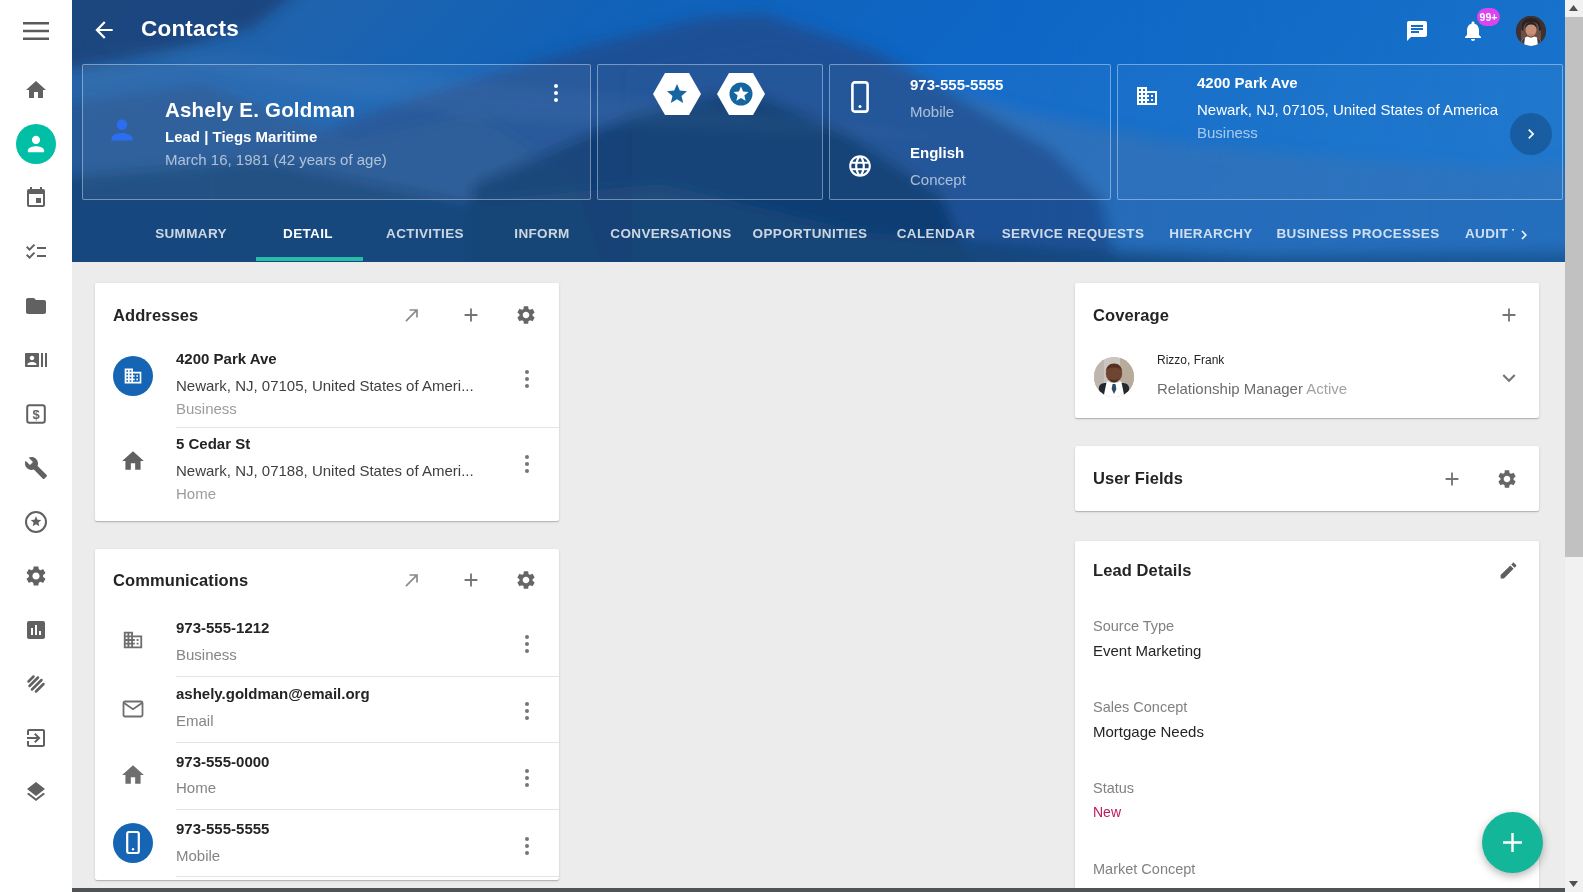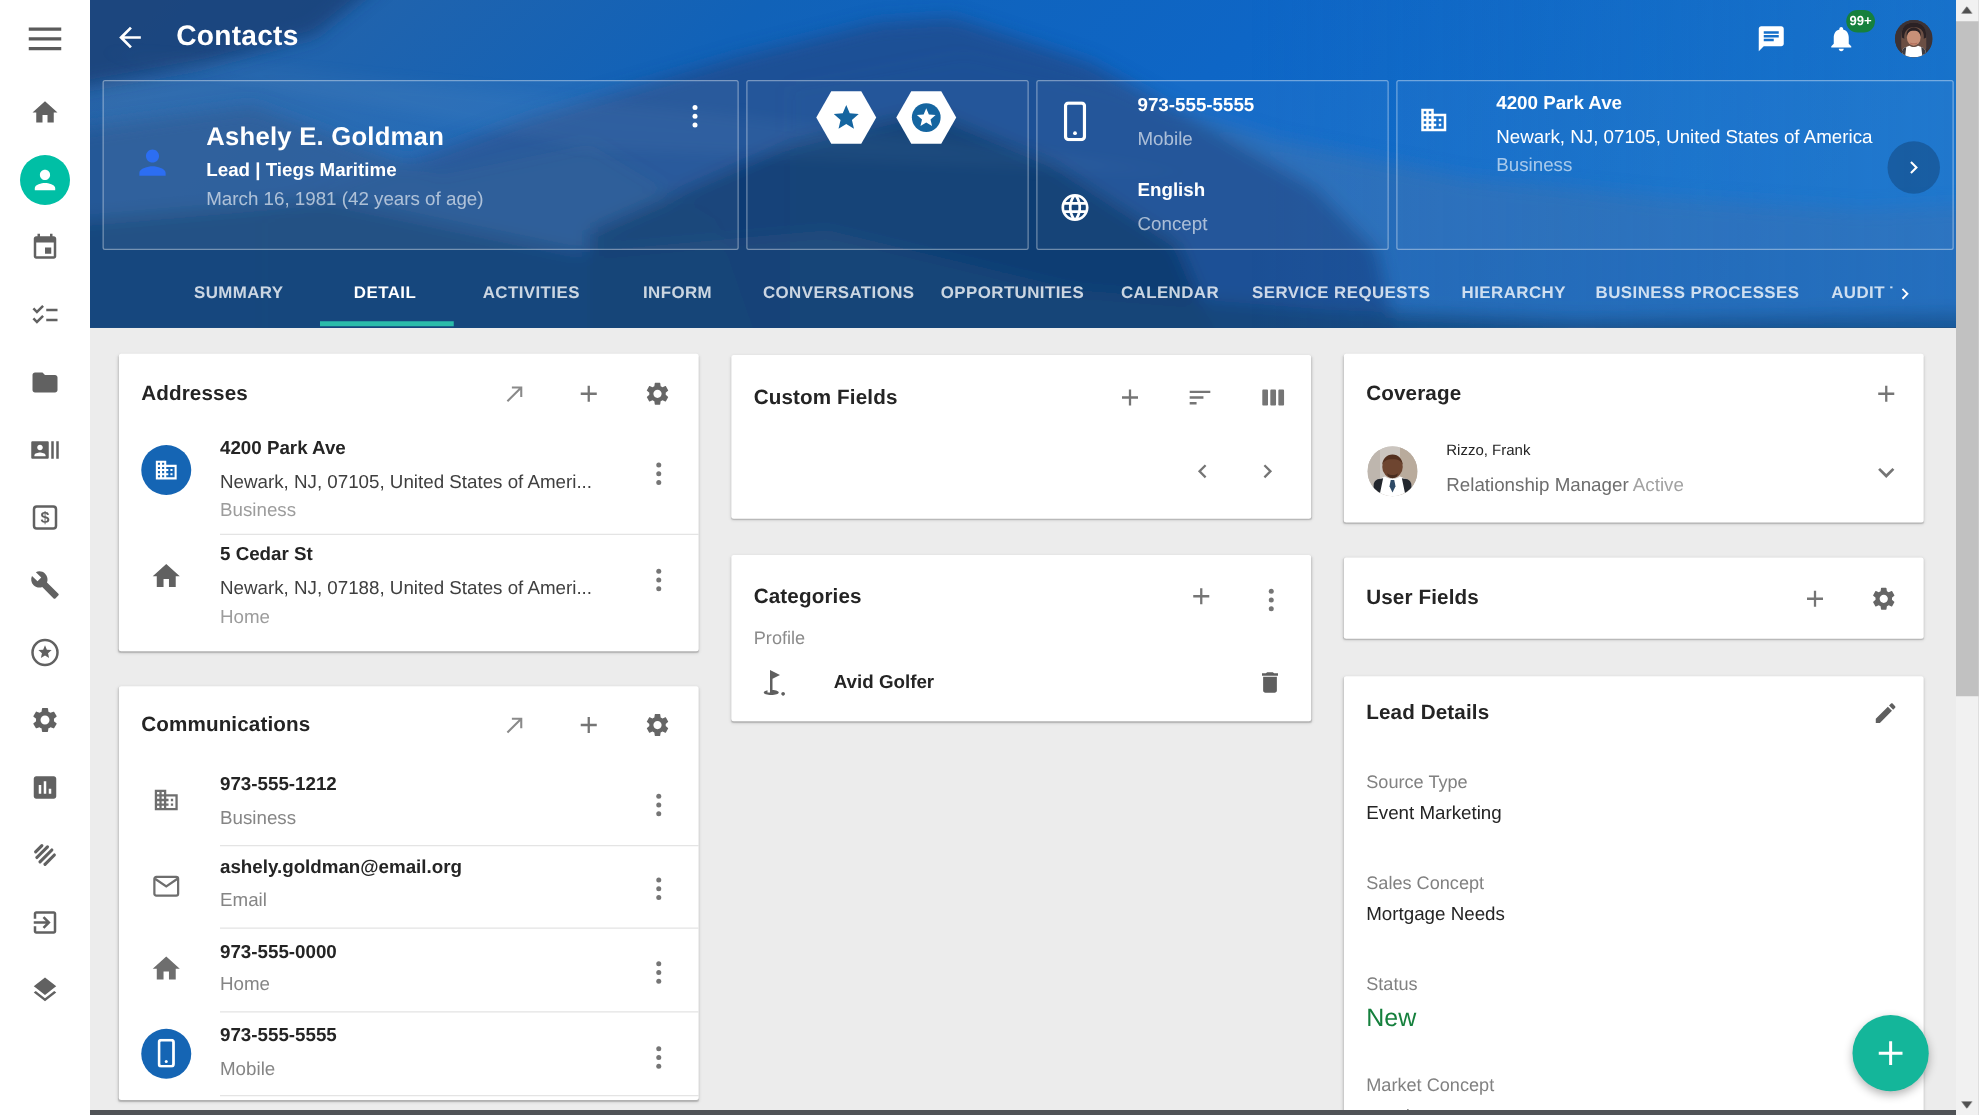--- a/index.html
+++ b/index.html
@@ -48,21 +48,21 @@
   <svg class="abs" style="left:19px;top:17px" width="26" height="26" viewBox="0 0 24 24">
       <path fill="#fff" d="M20 11H7.83l5.59-5.59L12 4l-8 8 8 8 1.41-1.41L7.83 13H20v-2z"></path>
     </svg>
   <div class="abs" style="left:69px;top:16px;font-size:22.5px;font-weight:700;color:#fff;letter-spacing:.2px">Contacts</div>
   <svg class="abs" style="left:1333px;top:19px" width="24" height="24" viewBox="0 0 24 24">
       <path fill="#fff" d="M20 2H4c-1.1 0-1.99.9-1.99 2L2 22l4-4h14c1.1 0 2-.9 2-2V4c0-1.1-.9-2-2-2zM6 9h12v2H6V9zm8 5H6v-2h8v2zm4-6H6V6h12v2z"></path>
     </svg>
   <svg class="abs" style="left:1389px;top:19px" width="24" height="24" viewBox="0 0 24 24">
       <path fill="#fff" d="M12 22c1.1 0 2-.9 2-2h-4c0 1.1.89 2 2 2zm6-6v-5c0-3.07-1.64-5.64-4.5-6.32V4c0-.83-.67-1.5-1.5-1.5s-1.5.67-1.5 1.5v.68C7.63 5.36 6 7.92 6 11v5l-2 2v1h16v-1l-2-2z"></path>
     </svg>
-  <div class="abs" style="left:1405px;top:8px;width:23px;height:18px;border-radius:9px;background:#15803d;color:#fff;font-size:10.5px;font-weight:700;text-align:center;line-height:18px">99+</div>
+  <div class="abs" style="left:1405px;top:8px;width:23px;height:18px;border-radius:9px;background:#d946ef;color:#fff;font-size:10.5px;font-weight:700;text-align:center;line-height:18px">99+</div>
   <div class="abs" style="left:1444px;top:16px;width:30px;height:30px;border-radius:50%;overflow:hidden;background:#4a3a34">
     <svg width="30" height="30" viewBox="0 0 30 30">
         <rect width="30" height="30" fill="#3c3234"></rect>
         <path fill="#6b4f44" d="M15 2c7 0 10 5 10 11v9c0 2-2 5-4 6H9c-2-1-4-4-4-6v-9C5 7 8 2 15 2z"></path>
         <path fill="#2a2124" d="M15 2c6.5 0 10.5 4 10 12l-2 1c.5-4-1-7-3-8-2.5-1.5-7-1.5-9.5 0-2 1.5-3.5 4-3 8l-2-1C4.5 6 8.5 2 15 2z"></path>
         <ellipse cx="15" cy="14" rx="5.5" ry="6.5" fill="#c89078"></ellipse>
         <path fill="#2a2124" d="M9.5 13c-1-4 2-7 5.5-7s6.5 3 5.5 7c-.5-3-2-4.5-5.5-4.5S10 10 9.5 13z"></path>
         <path fill="#b5705c" d="M12 18c1 .8 5 .8 6 0l-.5 1.5h-5z"></path>
         <path fill="#fff" d="M11.5 20.5c2 1.5 5 1.5 7 0L22 22c1 .5 2 1.5 2.5 3l-1 5H6.5l-1-5c.5-1.5 1.5-2.5 2.5-3z"></path>
         <path fill="#3d3d44" d="M9 21.5L8 30H6.5l-1-5c.5-1.5 1.5-2.5 2.5-3zM21 21.5L22 30h1.5l1-5c-.5-1.5-1.5-2.5-2.5-3z"></path>
@@ -291,58 +291,21 @@
     <div class="abs" style="left:81px;top:271px;font-size:15px;font-weight:700;color:#242424">973-555-5555</div>
     <div class="abs" style="left:81px;top:298px;font-size:15px;color:#858585">Mobile</div>
     <div class="abs dots3" style="left:429px;top:285px;width:6px">
         <b></b>
         <b></b>
         <b></b>
       </div>
     <div class="abs" style="left:81px;top:327px;width:383px;height:1px;background:#e4e4e4"></div>
   </div>
 
-  <div class="card" style="left:513px;top:22px;width:464px;height:131px">
-    <div class="ct" style="top:25px">Custom Fields</div>
-    <svg class="ic" style="left:308px;top:23px" width="22" height="22" viewBox="0 0 24 24">
-        <path fill="#757575" d="M19 13h-6v6h-2v-6H5v-2h6V5h2v6h6v2z"></path>
-      </svg>
-    <svg class="ic" style="left:364px;top:23px" width="22" height="22" viewBox="0 0 24 24">
-        <path fill="#757575" d="M3 18h6v-2H3v2zM3 6v2h18V6H3zm0 7h12v-2H3v2z"></path>
-      </svg>
-    <svg class="ic" style="left:423px;top:23px" width="22" height="22" viewBox="0 0 24 24">
-        <path fill="#757575" d="M6 5H3c-.55 0-1 .45-1 1v12c0 .55.45 1 1 1h3c.55 0 1-.45 1-1V6c0-.55-.45-1-1-1zm14 0h-3c-.55 0-1 .45-1 1v12c0 .55.45 1 1 1h3c.55 0 1-.45 1-1V6c0-.55-.45-1-1-1zm-7 0h-3c-.55 0-1 .45-1 1v12c0 .55.45 1 1 1h3c.55 0 1-.45 1-1V6c0-.55-.45-1-1-1z"></path>
-      </svg>
-    <svg class="ic" style="left:418px;top:82px" width="22" height="22" viewBox="0 0 24 24">
-        <path fill="#757575" d="M10 6L8.59 7.41 13.17 12l-4.58 4.59L10 18l6-6z"></path>
-      </svg>
-    <svg class="ic" style="left:366px;top:82px" width="22" height="22" viewBox="0 0 24 24">
-        <path fill="#757575" d="M15.41 7.41 14 6l-6 6 6 6 1.41-1.41L10.83 12z"></path>
-      </svg>
-  </div>
-
-  <div class="card" style="left:513px;top:182px;width:464px;height:133px">
-    <div class="ct" style="top:24px">Categories</div>
-    <svg class="ic" style="left:365px;top:22px" width="22" height="22" viewBox="0 0 24 24">
-        <path fill="#757575" d="M19 13h-6v6h-2v-6H5v-2h6V5h2v6h6v2z"></path>
-      </svg>
-    <div class="abs dots3" style="left:429px;top:24px;width:6px">
-        <b></b>
-        <b></b>
-        <b></b>
-      </div>
-    <div class="abs" style="left:18px;top:59px;font-size:14.5px;color:#8b8b8b">Profile</div>
-    <svg class="ic" style="left:22px;top:90px" width="24" height="24" viewBox="0 0 24 24">
-        <path fill="#5f5f5f" d="M19.5 19.5c.83 0 1.5.67 1.5 1.5s-.67 1.5-1.5 1.5-1.5-.67-1.5-1.5.67-1.5 1.5-1.5zM17 5.92 9 2v18H7v-1.73c-1.79.35-3 .99-3 1.73 0 1.1 2.69 2 6 2s6-.9 6-2c0-.99-2.16-1.81-5-1.97V8.98l6-3.06z"></path>
-      </svg>
-    <div class="abs" style="left:82px;top:93px;font-size:15px;font-weight:700;color:#242424">Avid Golfer</div>
-    <svg class="ic" style="left:420px;top:91px" width="22" height="22" viewBox="0 0 24 24">
-        <path fill="#5f5f5f" d="M6 19c0 1.1.9 2 2 2h8c1.1 0 2-.9 2-2V7H6v12zM19 4h-3.5l-1-1h-5l-1 1H5v2h14V4z"></path>
-      </svg>
-  </div>
+
 
 
   <div class="card" style="left:1003px;top:21px;width:464px;height:135px">
     <div class="ct" style="top:23px">Coverage</div>
     <svg class="ic" style="left:423px;top:21px" width="22" height="22" viewBox="0 0 24 24">
         <path fill="#757575" d="M19 13h-6v6h-2v-6H5v-2h6V5h2v6h6v2z"></path>
       </svg>
     <div class="abs" style="left:19px;top:74px;width:40px;height:40px;border-radius:50%;overflow:hidden;background:#c9c3bd">
       <svg width="40" height="40" viewBox="0 0 40 40">
           <rect width="40" height="40" fill="#cbc5bf"></rect>
@@ -376,21 +339,21 @@
   <div class="card" style="left:1003px;top:279px;width:464px;height:400px">
     <div class="ct" style="top:20px">Lead Details</div>
     <svg class="ic" style="left:423px;top:19px" width="21" height="21" viewBox="0 0 24 24">
         <path fill="#5f5f5f" d="M3 17.25V21h3.75L17.81 9.94l-3.75-3.75L3 17.25zM20.71 7.04c.39-.39.39-1.02 0-1.41l-2.34-2.34c-.39-.39-1.02-.39-1.41 0l-1.83 1.83 3.75 3.75 1.83-1.83z"></path>
       </svg>
     <div class="abs" style="left:18px;top:77px;font-size:14.5px;color:#818181">Source Type</div>
     <div class="abs" style="left:18px;top:101px;font-size:15px;color:#242424">Event Marketing</div>
     <div class="abs" style="left:18px;top:158px;font-size:14.5px;color:#818181">Sales Concept</div>
     <div class="abs" style="left:18px;top:182px;font-size:15px;color:#242424">Mortgage Needs</div>
     <div class="abs" style="left:18px;top:239px;font-size:14.5px;color:#818181">Status</div>
-    <div class="abs" style="left:18px;top:263px;font-size:20px;color:#15803d">New</div>
+    <div class="abs" style="left:18px;top:263px;font-size:14px;color:#be185d">New</div>
     <div class="abs" style="left:18px;top:320px;font-size:14.5px;color:#818181">Market Concept</div>
     <div class="abs" style="left:18px;top:344px;font-size:15px;color:#242424">Starting Out</div>
   </div>
 
   <div class="abs" style="left:1410px;top:550px;width:61px;height:61px;border-radius:50%;background:#14b69a;box-shadow:0 3px 8px rgba(0,0,0,.3)"></div>
   <svg class="abs" style="left:1427px;top:567px" width="27" height="27" viewBox="0 0 27 27">
       <path d="M13.5 4v19M4 13.5h19" stroke="#fff" stroke-width="2.4" fill="none"></path>
     </svg>
 </div>
 

